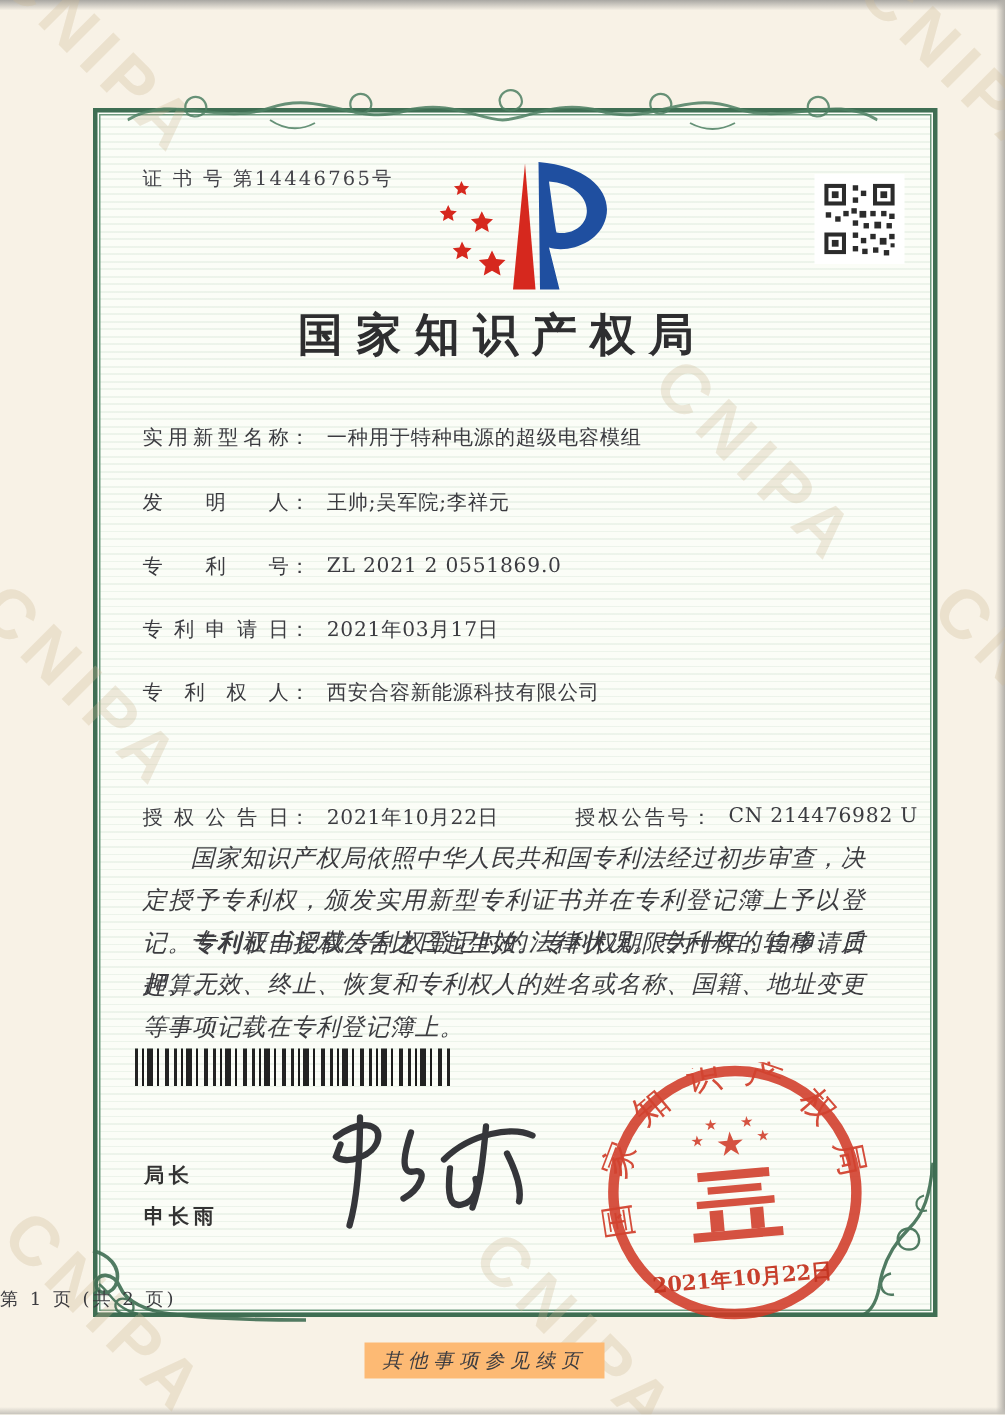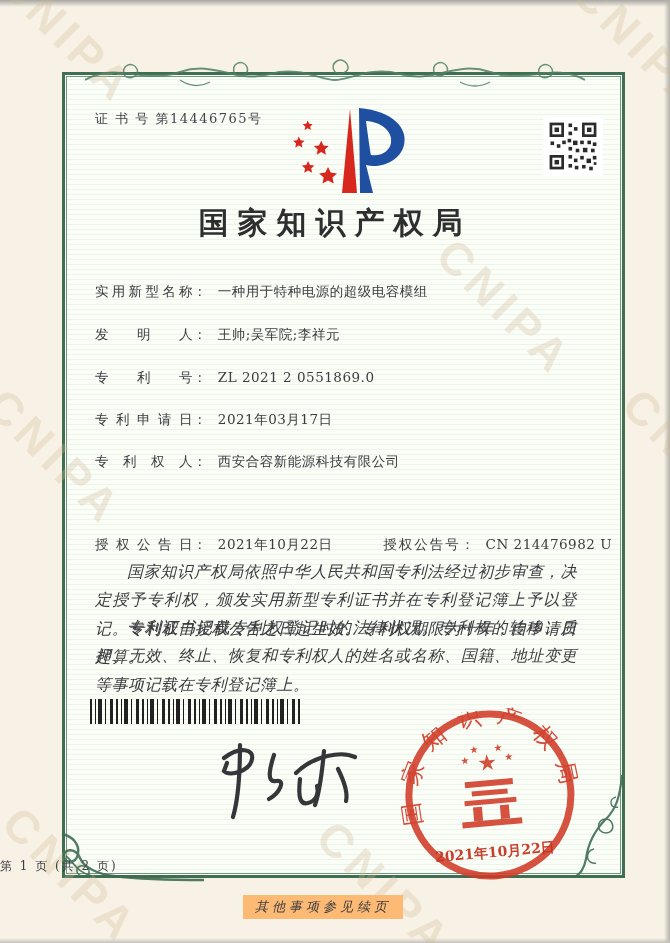--- a/index.html
+++ b/index.html
@@ -246,20 +246,24 @@
 
     <div class="body-text p1">
       <p>国家知识产权局依照中华人民共和国专利法经过初步审查，决定授予专利权，颁发实用新型专利证书并在专利登记簿上予以登记。专利权自授权公告之日起生效。专利权期限为十年，自申请日起算。</p>
     </div>
     <div class="body-text p2">
       <p>专利证书记载专利权登记时的法律状况。专利权的转移、质押、无效、终止、恢复和专利权人的姓名或名称、国籍、地址变更等事项记载在专利登记簿上。</p>
     </div>
 
     <div class="barcode"></div>
 
+    <div class="director">
+      <div>局长</div>
+      <div>申长雨</div>
+    </div>
 
     <svg class="signature" width="170" height="82" viewBox="0 0 170 82">
       <g fill="none" stroke="#35363a" stroke-width="4.2" stroke-linecap="round">
         <path d="M28,16 C44,4 58,7 56,17 C54,29 34,35 28,29 L31,21"></path>
         <path d="M44,3 C44,30 42,58 37,75"></path>
         <path d="M78,13 C74,25 70,41 80,39 C90,37 84,51 73,57"></path>
         <path d="M100,31 C118,13 146,9 159,15"></path>
         <path d="M128,9 C126,31 124,49 119,63"></path>
         <path d="M104,37 C102,55 104,63 112,61 C121,59 123,50 121,44"></path>
         <path d="M142,27 C148,39 152,51 150,59"></path>

